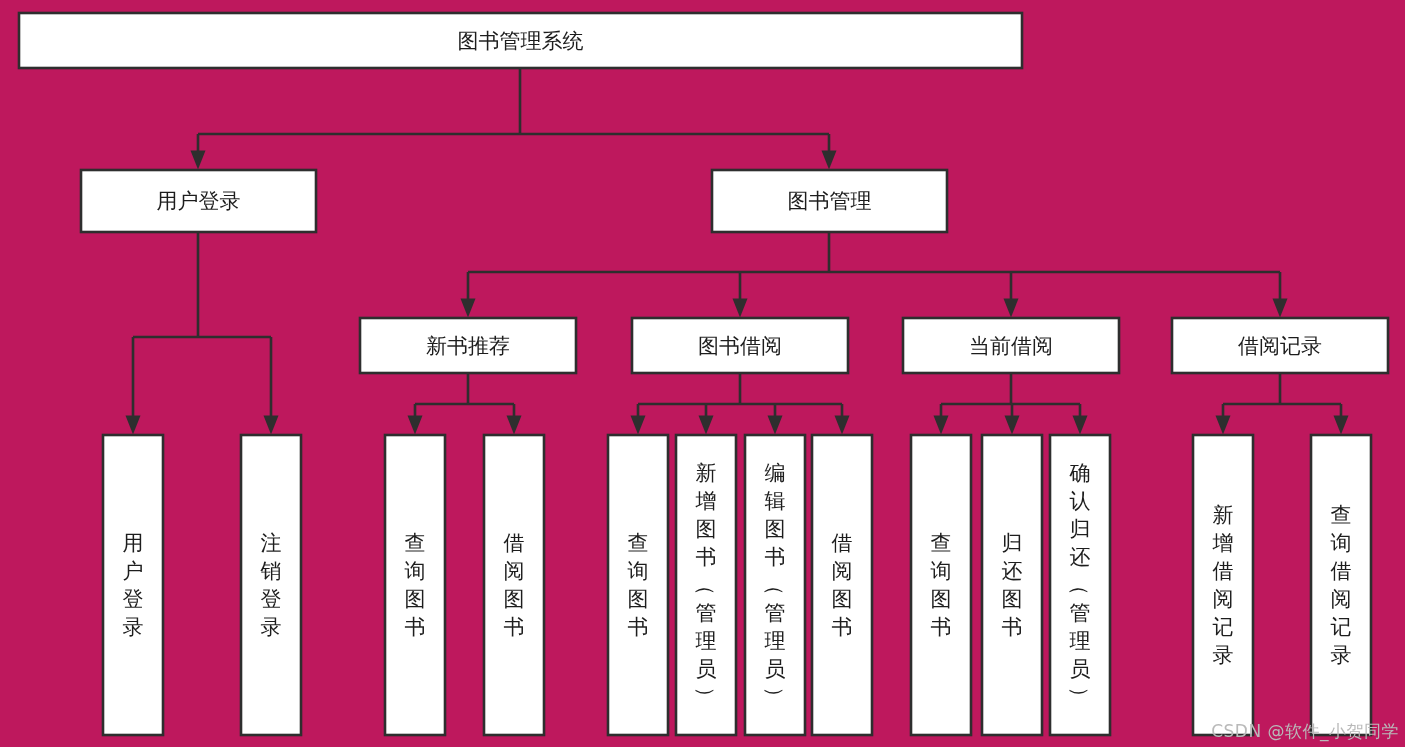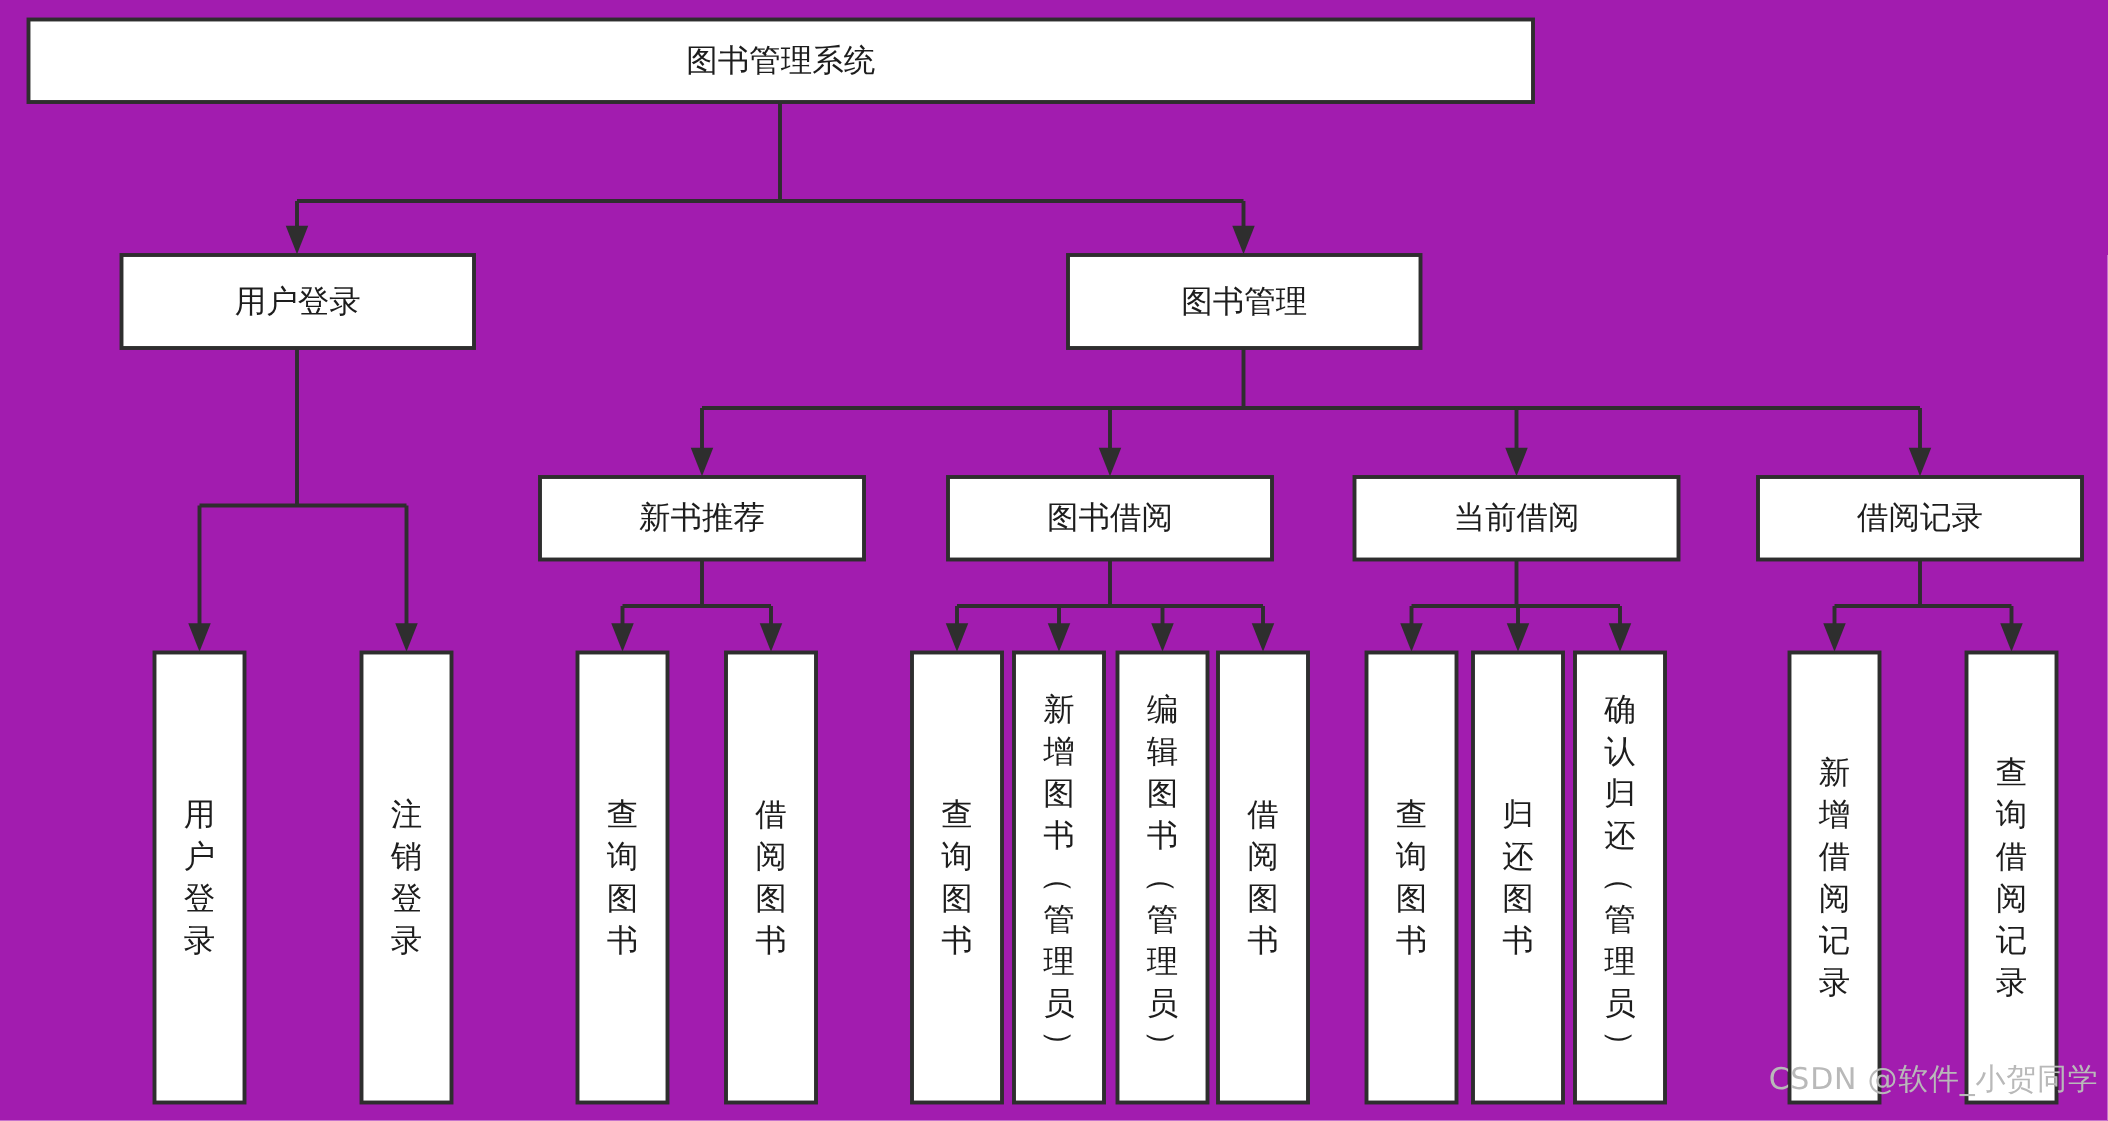--- a/index.html
+++ b/index.html
@@ -10,21 +10,21 @@
   body {
     width: 1405px;
     height: 747px;
     font-family: "DejaVu Sans", "Liberation Sans", sans-serif;
     overflow: hidden;
   }
   #diagram-root {
     position: relative;
     width: 1405px;
     height: 747px;
-    background: #a21caf;
+    background: #be185d;
   }
   svg.flowchart {
     position: absolute;
     top: 0; left: 0;
     width: 1405px;
     height: 747px;
   }
   .node-rect {
     fill: #ffffff;
     stroke: #2e2e2e;
@@ -49,23 +49,23 @@
   }
   .node-label-v-char {
     font-family: "DejaVu Sans", "Liberation Sans", sans-serif;
     font-size: 21px;
     fill: #1d1d1d;
     text-anchor: middle;
   }
   .watermark {
     position: absolute;
     right: 6px;
-    bottom: 14px;
-    font-family: "DejaVu Sans", "Liberation Sans", sans-serif;
-    font-size: 20px;
+    bottom: 4px;
+    font-family: "DejaVu Sans", "Liberation Sans", sans-serif;
+    font-size: 17px;
     color: #b9b9b9;
     letter-spacing: 0.5px;
     white-space: nowrap;
     user-select: none;
   }
 </style>
 </head>
 <body>
 
 <div id="diagram-root">

